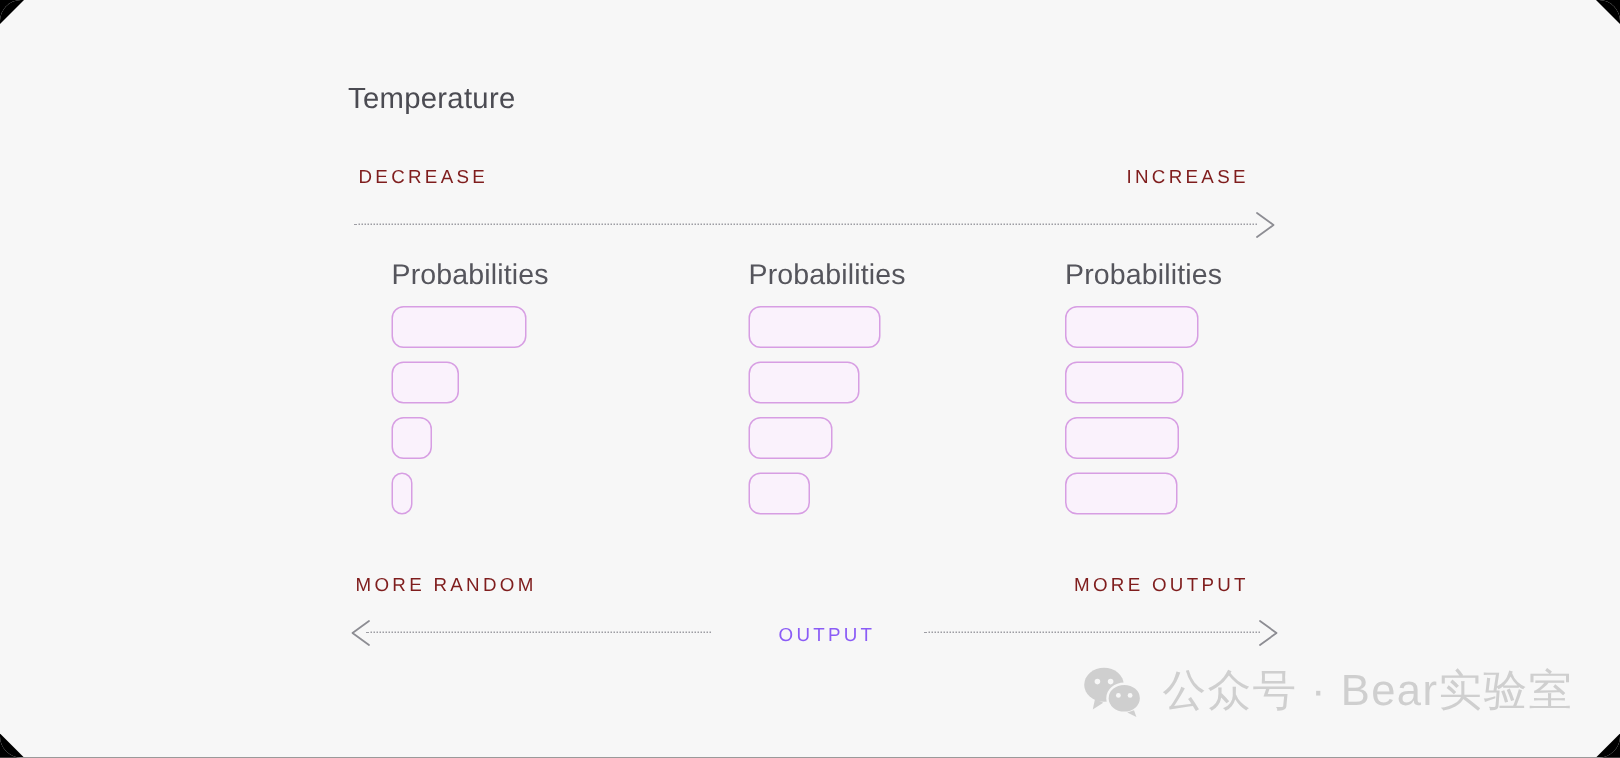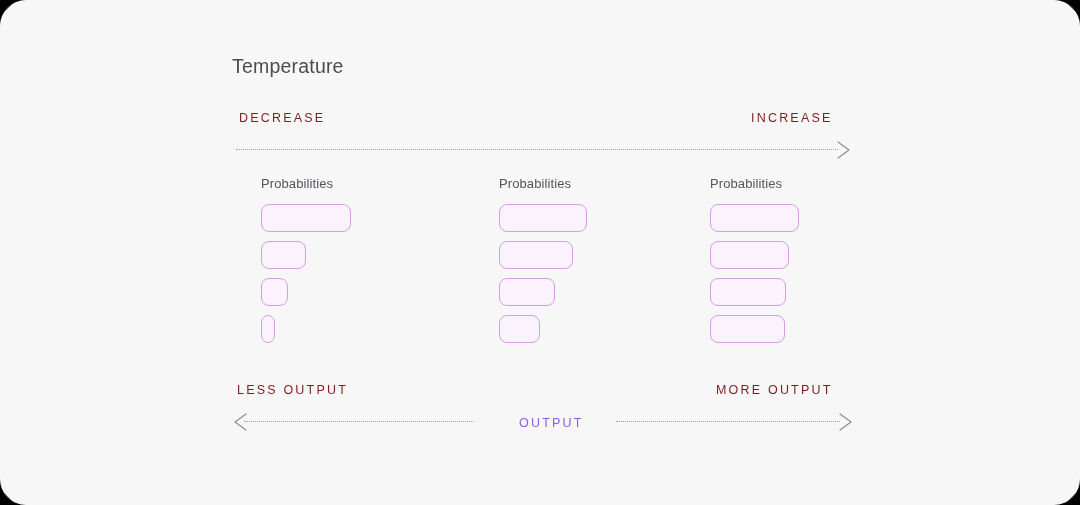--- a/index.html
+++ b/index.html
@@ -13,21 +13,21 @@
     overflow: hidden;
     font-family: "Liberation Sans", sans-serif;
   }
 
   #card {
     position: absolute;
     left: 0; top: 0;
     width: 1080px;
     height: 505px;
     background: #f7f7f7;
-    border-radius: 26px;
+    border-radius: 14px;
     overflow: hidden;
   }
 
   
   #title {
     position: absolute;
     left: 232px;
     top: 55px;
     font-size: 19.5px;
     color: #4b4b52;
@@ -86,21 +86,21 @@
   #arrow-bottom-right { left: 616px; top: 412px; width: 238px; }
   #arrow-bottom-right .line { left: 0; right: 14px; }
   #arrow-bottom-right svg { right: 0; }
 
   
   .prob-group {
     position: absolute;
     top: 176px;
   }
   .prob-title {
-    font-size: 13px;
+    font-size: 19px;
     color: #55555c;
     letter-spacing: 0.1px;
     white-space: nowrap;
     margin: 0 0 12px 0;
     line-height: 16px;
   }
   .bars { position: relative; }
   .bar {
     height: 28px;
     box-sizing: border-box;
@@ -187,37 +187,50 @@
   <div class="prob-group" id="group-3">
     <div class="prob-title">Probabilities</div>
     <div class="bars">
       <div class="bar" style="width: 89px;"></div>
       <div class="bar" style="width: 79px;"></div>
       <div class="bar" style="width: 76px;"></div>
       <div class="bar" style="width: 75px;"></div>
     </div>
   </div>
 
-  <div class="axis-label" id="label-less-random">LESS OUTPUT</div>
+  <div class="axis-label" id="label-less-random">MORE RANDOM</div>
   <div class="axis-label" id="label-more-random">MORE OUTPUT</div>
   <div id="label-output">OUTPUT</div>
 
   <div class="arrow" id="arrow-bottom-left">
     <div class="line"></div>
     <svg width="16" height="20" viewBox="0 0 16 20">
       <path d="M14 2 L3 10 L14 18" fill="none" stroke="#8d8d93" stroke-width="1.2" stroke-linecap="round" stroke-linejoin="round"></path>
     </svg>
   </div>
 
   <div class="arrow" id="arrow-bottom-right">
     <div class="line"></div>
     <svg width="16" height="20" viewBox="0 0 16 20">
       <path d="M2 2 L13 10 L2 18" fill="none" stroke="#8d8d93" stroke-width="1.2" stroke-linecap="round" stroke-linejoin="round"></path>
     </svg>
   </div>
 
+  <div id="watermark">
+    <svg id="wechat-icon" width="40" height="34" viewBox="0 0 40 34">
+      <ellipse cx="14" cy="12.5" rx="13.2" ry="11.4" fill="#cfcfcf"></ellipse>
+      <path d="M8 22 L6.5 29 L13.5 24.5 Z" fill="#cfcfcf"></path>
+      <circle cx="9.6" cy="10.4" r="1.85" fill="#f7f7f7"></circle>
+      <circle cx="18.4" cy="10.4" r="1.85" fill="#f7f7f7"></circle>
+      <ellipse cx="27.5" cy="21.5" rx="11.2" ry="9.7" fill="#cfcfcf" stroke="#f7f7f7" stroke-width="1.6"></ellipse>
+      <path d="M34 29.5 L35.6 34 L29.5 31 Z" fill="#cfcfcf"></path>
+      <circle cx="23.6" cy="19.6" r="1.6" fill="#f7f7f7"></circle>
+      <circle cx="31.4" cy="19.6" r="1.6" fill="#f7f7f7"></circle>
+    </svg>
+    <div class="wm-text">公众号 · Bear实验室</div>
+  </div>
 
   <div class="notch" id="notch-tl"></div>
   <div class="notch" id="notch-tr"></div>
   <div class="notch" id="notch-bl"></div>
   <div class="notch" id="notch-br"></div>
 
 </div>
 
 </body></html>

